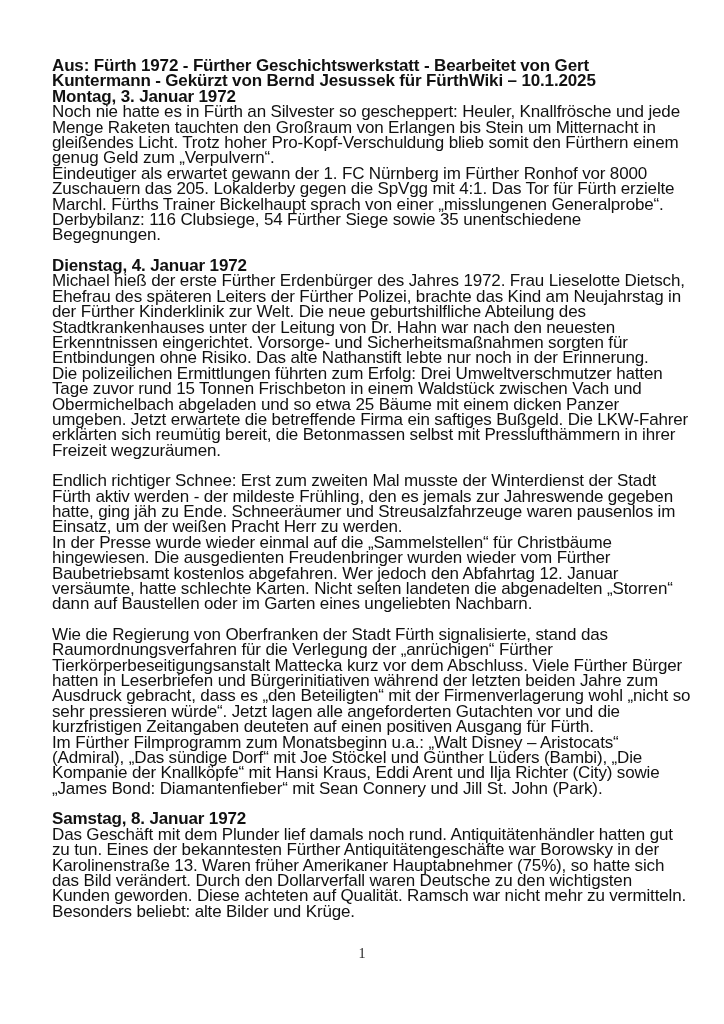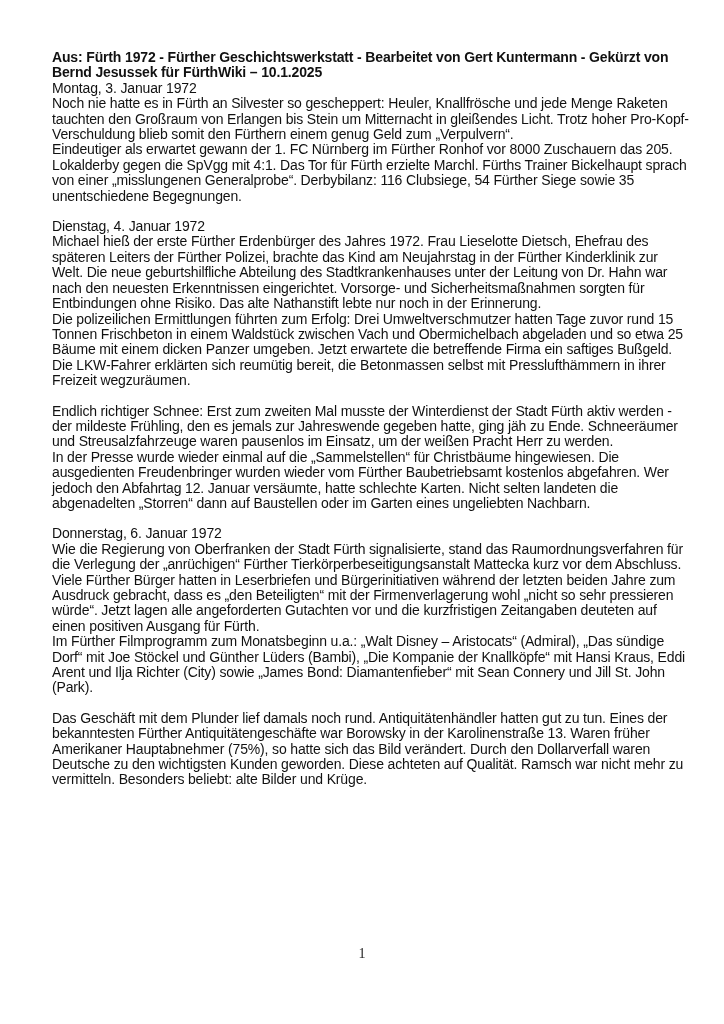--- a/index.html
+++ b/index.html
@@ -11,32 +11,32 @@
       width: 724px;
       height: 1024px;
       position: relative;
       overflow: hidden;
       font-family: "Liberation Sans", sans-serif;
       color: #111111;
     }
     .page {
       position: absolute;
       left: 52px;
-      top: 50px;
+      top: 58px;
       width: 640px;
-      font-size: 14px;
+      font-size: 17px;
       line-height: 15.4px;
       letter-spacing: -0.15px;
     }
     .header {
       font-weight: bold;
       margin: 0 0 35px 0;
     }
     .section-title {
-      font-weight: normal;
+      font-weight: bold;
       margin: 0 0 16px 0;
     }
     .section {
       margin-bottom: 15px;
     }
     .para {
       margin: 0;
     }
     .page-number {
       position: absolute;
@@ -66,23 +66,23 @@
     <p class="para">Michael hieß der erste Fürther Erdenbürger des Jahres 1972. Frau Lieselotte Dietsch, Ehefrau des späteren Leiters der Fürther Polizei, brachte das Kind am Neujahrstag in der Fürther Kinderklinik zur Welt. Die neue geburtshilfliche Abteilung des Stadtkrankenhauses unter der Leitung von Dr. Hahn war nach den neuesten Erkenntnissen eingerichtet. Vorsorge- und Sicherheitsmaßnahmen sorgten für Entbindungen ohne Risiko. Das alte Nathanstift lebte nur noch in der Erinnerung.</p>
     <p class="para">Die polizeilichen Ermittlungen führten zum Erfolg: Drei Umweltverschmutzer hatten Tage zuvor rund 15 Tonnen Frischbeton in einem Waldstück zwischen Vach und Obermichelbach abgeladen und so etwa 25 Bäume mit einem dicken Panzer umgeben. Jetzt erwartete die betreffende Firma ein saftiges Bußgeld. Die LKW-Fahrer erklärten sich reumütig bereit, die Betonmassen selbst mit Presslufthämmern in ihrer Freizeit wegzuräumen.</p>
   </div>
 
   <div class="section">
     <p class="para">Endlich richtiger Schnee: Erst zum zweiten Mal musste der Winterdienst der Stadt Fürth aktiv werden - der mildeste Frühling, den es jemals zur Jahreswende gegeben hatte, ging jäh zu Ende. Schneeräumer und Streusalzfahrzeuge waren pausenlos im Einsatz, um der weißen Pracht Herr zu werden.</p>
     <p class="para">In der Presse wurde wieder einmal auf die „Sammelstellen“ für Christbäume hingewiesen. Die ausgedienten Freudenbringer wurden wieder vom Fürther Baubetriebsamt kostenlos abgefahren. Wer jedoch den Abfahrtag 12. Januar versäumte, hatte schlechte Karten. Nicht selten landeten die abgenadelten „Storren“ dann auf Baustellen oder im Garten eines ungeliebten Nachbarn.</p>
   </div>
 
   <div class="section">
-    <p class="para section-title">Donnerstag, 6. Januar 1972</p>
     <p class="para">Wie die Regierung von Oberfranken der Stadt Fürth signalisierte, stand das Raumordnungsverfahren für die Verlegung der „anrüchigen“ Fürther Tierkörperbeseitigungsanstalt Mattecka kurz vor dem Abschluss. Viele Fürther Bürger hatten in Leserbriefen und Bürgerinitiativen während der letzten beiden Jahre zum Ausdruck gebracht, dass es „den Beteiligten“ mit der Firmenverlagerung wohl „nicht so sehr pressieren würde“. Jetzt lagen alle angeforderten Gutachten vor und die kurzfristigen Zeitangaben deuteten auf einen positiven Ausgang für Fürth.</p>
     <p class="para">Im Fürther Filmprogramm zum Monatsbeginn u.a.: „Walt Disney – Aristocats“ (Admiral), „Das sündige Dorf“ mit Joe Stöckel und Günther Lüders (Bambi), „Die Kompanie der Knallköpfe“ mit Hansi Kraus, Eddi Arent und Ilja Richter (City) sowie „James Bond: Diamantenfieber“ mit Sean Connery und Jill St. John (Park).</p>
   </div>
 
   <div class="section">
+    <p class="para section-title">Samstag, 8. Januar 1972</p>
     <p class="para">Das Geschäft mit dem Plunder lief damals noch rund. Antiquitätenhändler hatten gut zu tun. Eines der bekanntesten Fürther Antiquitätengeschäfte war Borowsky in der Karolinenstraße 13. Waren früher Amerikaner Hauptabnehmer (75%), so hatte sich das Bild verändert. Durch den Dollarverfall waren Deutsche zu den wichtigsten Kunden geworden. Diese achteten auf Qualität. Ramsch war nicht mehr zu vermitteln. Besonders beliebt: alte Bilder und Krüge.</p>
   </div>
 </div>
 
 <div class="page-number">1</div>
 
 </body></html>

